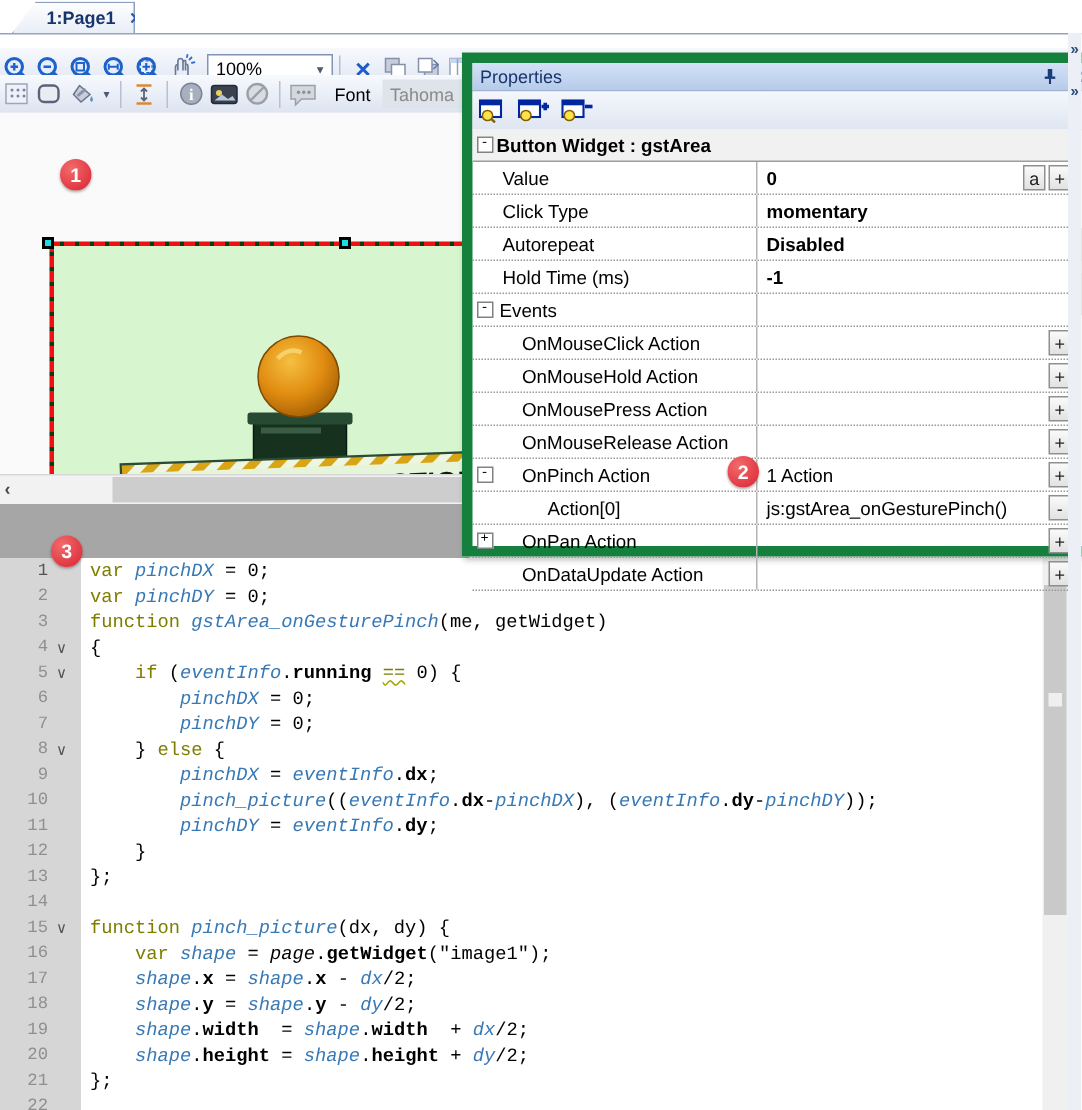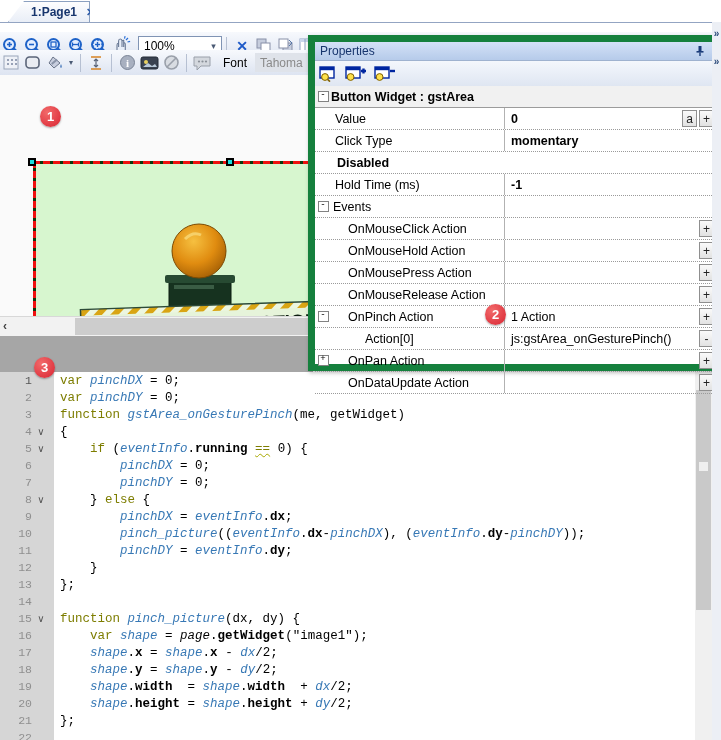--- a/index.html
+++ b/index.html
@@ -536,20 +536,21 @@
           <span class="pbtn">a</span>
           <span class="pbtn">+</span>
         </div>
         <div class="prow">
           <span class="pexp"></span>
           <span class="plab" style="padding-left: 4px;">Click Type</span>
           <span class="pval bold">momentary</span>
         </div>
         <div class="prow">
           <span class="pexp"></span>
+          <span class="plab" style="padding-left: 4px;">Autorepeat</span>
           <span class="pval bold">Disabled</span>
         </div>
         <div class="prow">
           <span class="pexp"></span>
           <span class="plab" style="padding-left: 4px;">Hold Time (ms)</span>
           <span class="pval bold">-1</span>
         </div>
         <div class="prow">
           <span class="pexp">
             <span class="box">-</span>

